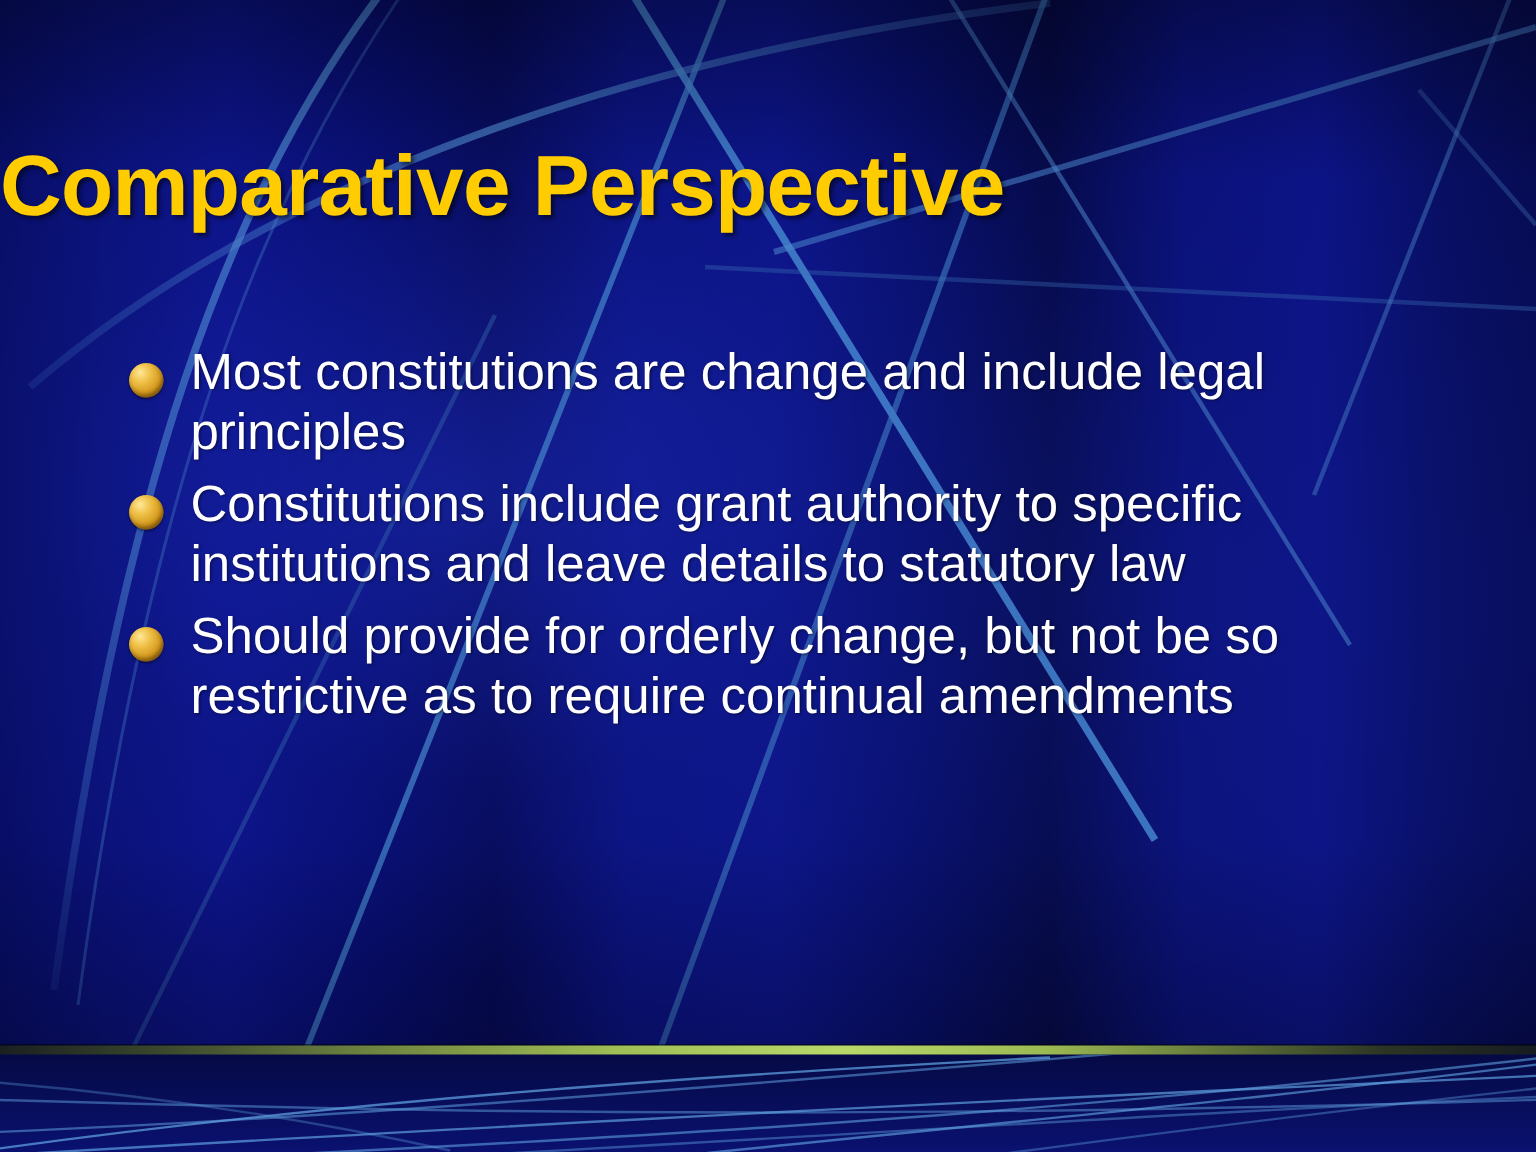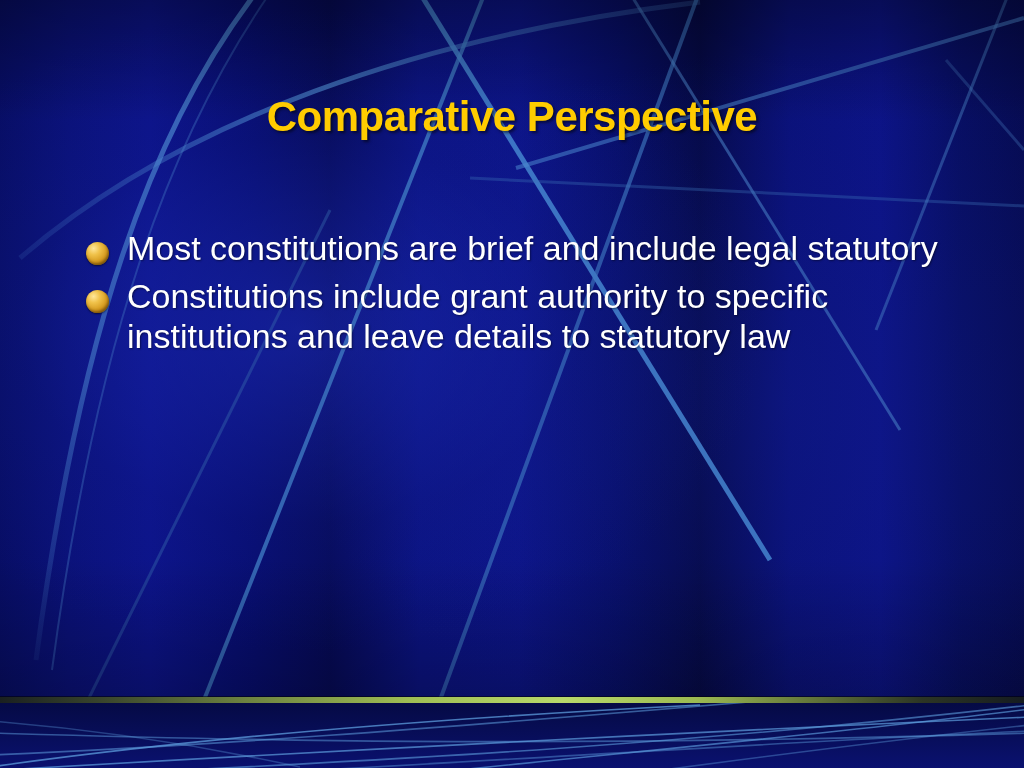--- a/index.html
+++ b/index.html
@@ -87,23 +87,22 @@
       #161c20 100%);
     box-shadow: 0 -1px 0 rgba(0,0,0,0.5);
   }
 
   
   #title {
     position: absolute;
     left: 0;
     top: 96px;
     width: 1024px;
-    text-align: center;
     color: #ffcc00;
-    font-size: 42px;
+    font-size: 57px;
     font-weight: bold;
     letter-spacing: -0.5px;
     line-height: 1.0;
     text-shadow: 2px 2px 3px rgba(0,0,0,0.55);
     white-space: nowrap;
   }
 
   
   #body {
     position: absolute;
@@ -184,28 +183,32 @@
   </svg>
 
   <div class="bg-layer" id="bg-darken"></div>
 
   <div id="title">Comparative Perspective</div>
 
   <div id="body">
 
     <div class="bullet-row">
       <span class="bullet-marker"></span>
-      <span class="bullet-text">Most constitutions are brief and include legal statutory</span>
+      <span class="bullet-text">Most constitutions are change and include legal principles</span>
     </div>
 
     <div class="bullet-row">
       <span class="bullet-marker"></span>
       <span class="bullet-text">Constitutions include grant authority to specific institutions and leave details to statutory law</span>
     </div>
 
+    <div class="bullet-row">
+      <span class="bullet-marker"></span>
+      <span class="bullet-text">Should provide for orderly change, but not be so restrictive as to require continual amendments</span>
+    </div>
 
   </div>
 
   <div id="green-rule"></div>
 
   <div id="footer-band">
     <svg width="1024" height="65" viewBox="0 0 1024 65" preserveAspectRatio="none">
       <g fill="none" stroke="#5e9ede" stroke-width="1.6">
         <path d="M -10 64 C 160 40, 380 18, 700 2" stroke-opacity="0.75"></path>
         <path d="M -10 52 C 190 44, 430 26, 760 -2" stroke-opacity="0.55"></path>

